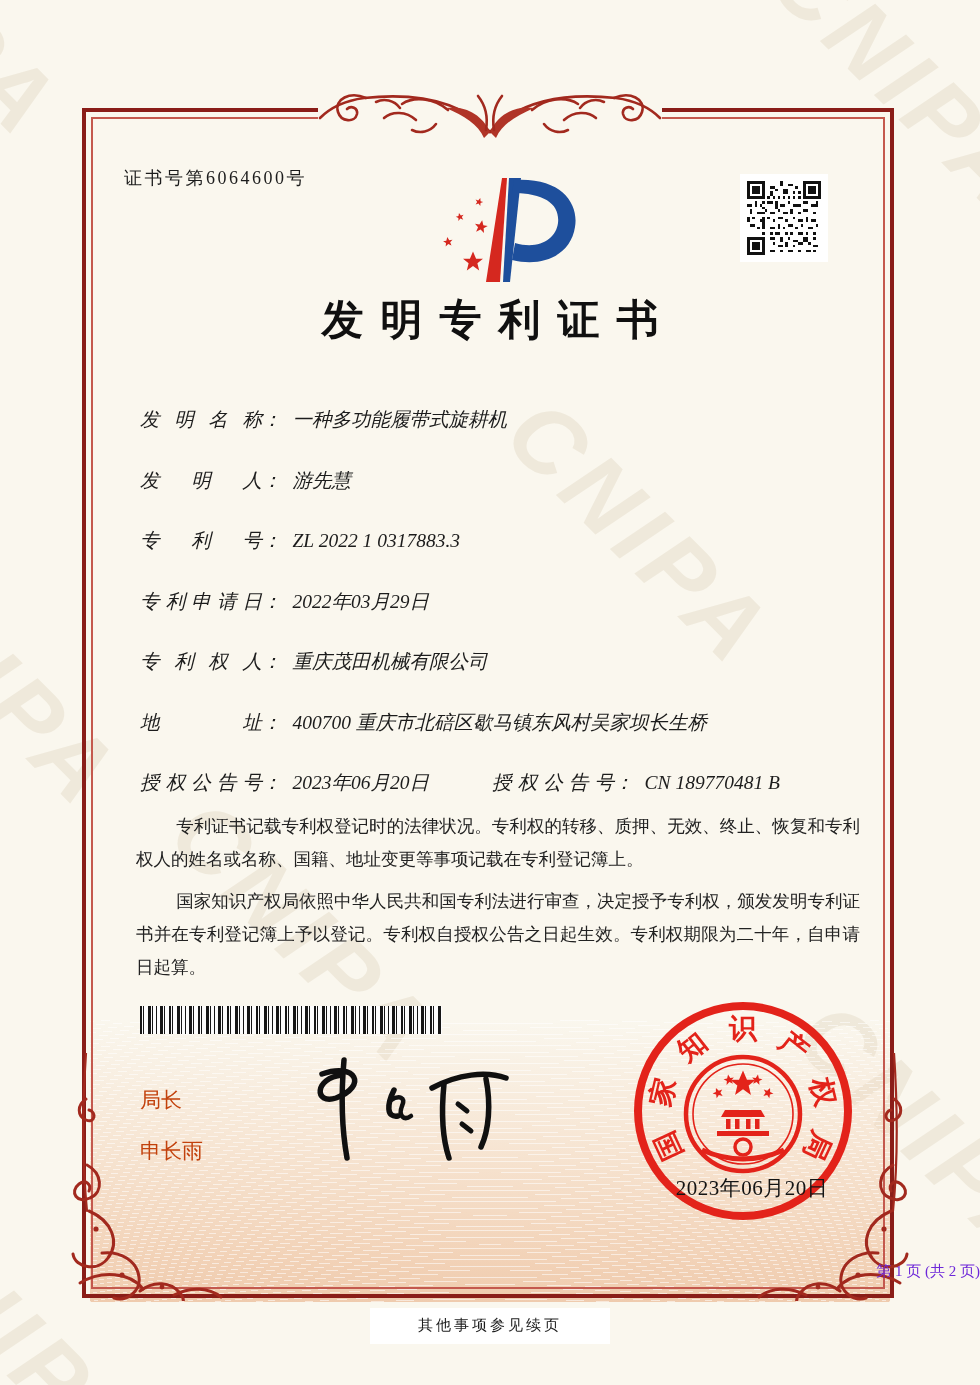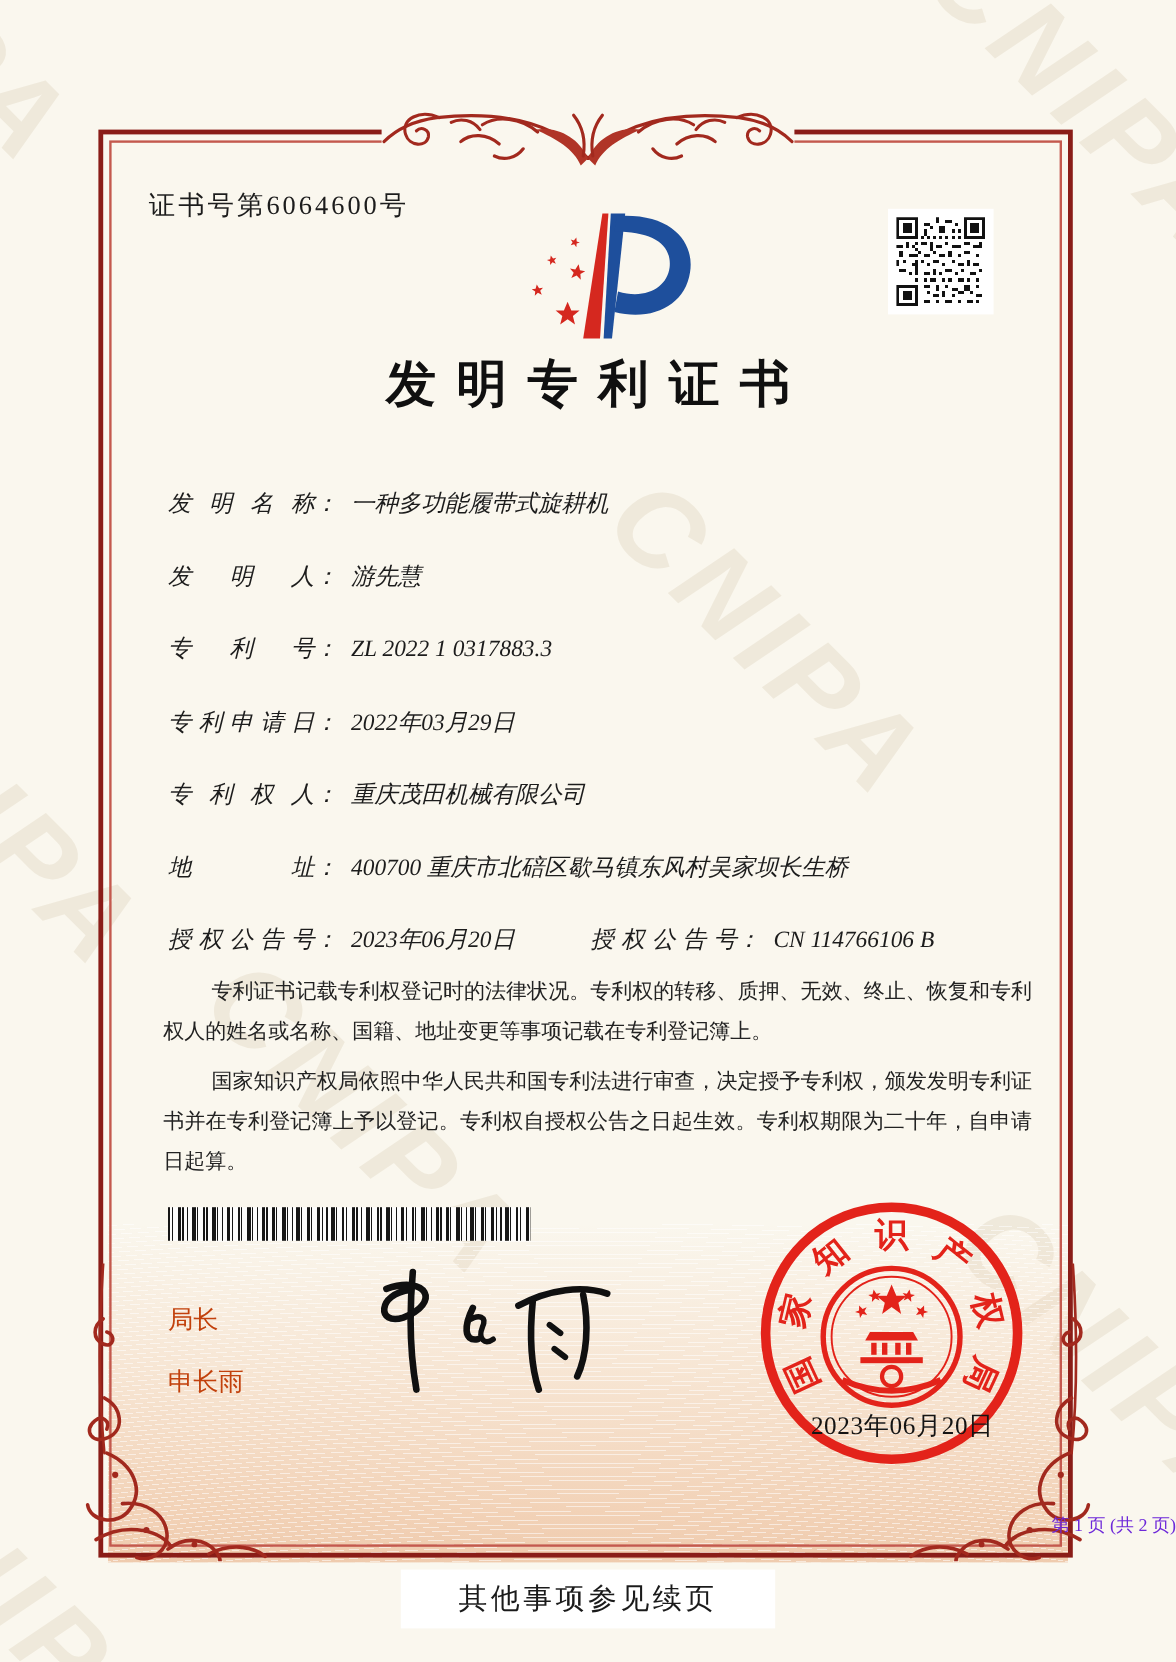--- a/index.html
+++ b/index.html
@@ -27,21 +27,21 @@
   .frame-inner{position:absolute;left:91px;top:117px;width:794px;height:1172px;
                border:2px solid #c4594e;box-sizing:border-box;}
 
   .ornament{position:absolute;left:318px;top:80px;width:344px;height:76px;background:#faf7ee;}
   .ornament svg{width:100%;height:100%;display:block;}
 
   .corner-fl{position:absolute;width:175px;height:248px;}
   .corner-left{left:70px;top:1053px;}
   .corner-right{left:735px;top:1053px;transform:scaleX(-1);}
 
-  .cert-no{position:absolute;left:124px;top:156px;font-size:22px;letter-spacing:2.5px;}
+  .cert-no{position:absolute;left:124px;top:166px;font-size:18px;letter-spacing:2.5px;}
 
   .logo{position:absolute;left:398px;top:160px;width:180px;height:130px;}
   .qr{position:absolute;left:740px;top:174px;width:88px;height:88px;background:#fff;
       padding:7px;box-sizing:border-box;}
   .qr svg{width:100%;height:100%;display:block;}
 
   .title{position:absolute;left:0;right:0;top:292px;text-align:center;
          font-size:42px;font-weight:bold;letter-spacing:17px;text-indent:17px;color:#101010;}
 
   .fields{position:absolute;left:140px;top:406px;width:718px;font-size:19.5px;font-style:italic;}
@@ -70,21 +70,21 @@
   .signature{position:absolute;left:282px;top:1046px;width:245px;height:122px;}
 
   .seal{position:absolute;left:630px;top:998px;width:226px;height:226px;}
   .seal svg{width:100%;height:100%;display:block;}
   .seal-date{position:absolute;left:652px;top:1174px;width:200px;text-align:center;
              font-size:21px;color:#141414;letter-spacing:.5px;}
 
   .pagination{position:absolute;left:0;right:0;top:1262px;text-align:right;font-size:15px;color:#6d28d9;}
 
   .note-box{position:absolute;left:50%;top:1308px;transform:translateX(-50%);
-            background:#ffffff;padding:8px 48px 9px;font-size:24px;letter-spacing:3px;
+            background:#ffffff;padding:8px 48px 9px;font-size:15px;letter-spacing:3px;
             color:#1a1a1a;white-space:nowrap;}
 </style>
 </head>
 <body>
 
 <div class="page">
 
   <div class="wm wm1">CNIPA</div>
   <div class="wm wm2">CNIPA</div>
   <div class="wm wm3">CNIPA</div>
@@ -191,21 +191,21 @@
       <span class="flabel">专利权人</span><span class="colon">：</span><span class="fvalue">重庆茂田机械有限公司</span>
     </div>
     <div class="frow">
       <span class="flabel">地址</span><span class="colon">：</span><span class="fvalue">400700 重庆市北碚区歇马镇东风村吴家坝长生桥</span>
     </div>
     <div class="frow grant-row">
       <div class="grant-left">
         <span class="flabel">授权公告号</span><span class="colon">：</span><span class="fvalue">2023年06月20日</span>
       </div>
       <div class="grant-right">
-        <span class="flabel">授权公告号</span><span class="colon">：</span><span class="fvalue">CN 114766106 B</span>
+        <span class="flabel">授权公告号</span><span class="colon">：</span><span class="fvalue">CN 189770481 B</span>
       </div>
     </div>
   </div>
 
   <div class="paras">
     <p>专利证书记载专利权登记时的法律状况。专利权的转移、质押、无效、终止、恢复和专利权人的姓名或名称、国籍、地址变更等事项记载在专利登记簿上。</p>
     <p>国家知识产权局依照中华人民共和国专利法进行审查，决定授予专利权，颁发发明专利证书并在专利登记簿上予以登记。专利权自授权公告之日起生效。专利权期限为二十年，自申请日起算。</p>
   </div>
 
   <div class="barcode"></div>

